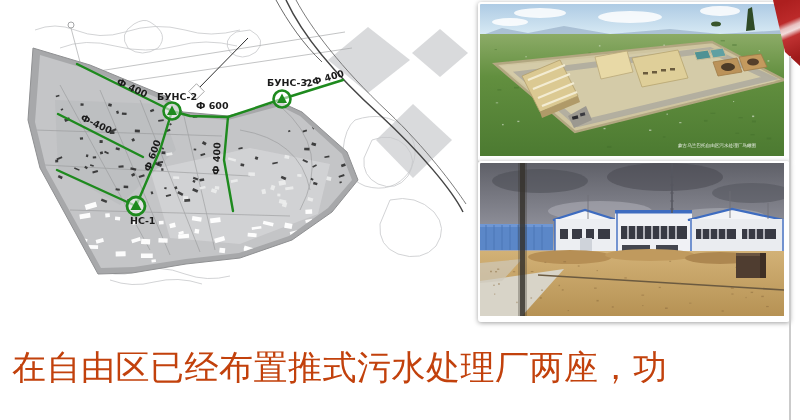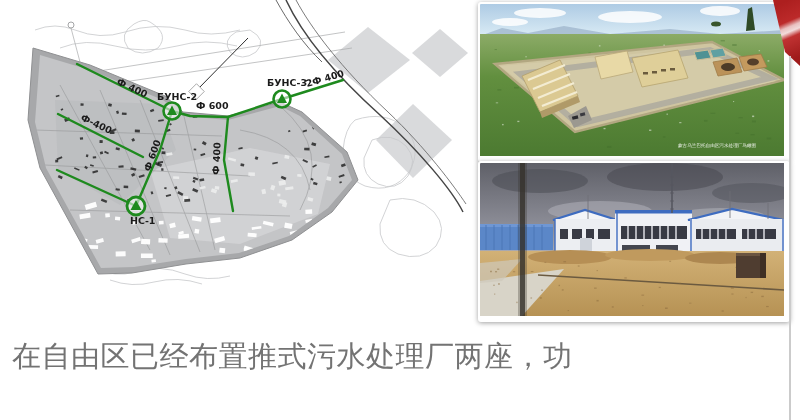--- a/index.html
+++ b/index.html
@@ -6,23 +6,23 @@
     font-family:"DejaVu Sans","Liberation Sans",sans-serif;}
   .slide{position:relative;width:800px;height:420px;background:#fff;}
   .map-figure{position:absolute;left:0;top:0;width:470px;height:345px;}
   .photo{position:absolute;width:308px;background:#fff;border:2px solid #fff;border-radius:3px;
     box-shadow:0 1px 5px rgba(0,0,0,.38);overflow:hidden;}
   .photo svg{display:block;}
   .photo-top{left:478px;top:2px;height:156px;}
   .photo-bottom{left:478px;top:161px;height:157px;}
   .ribbon{position:absolute;left:755px;top:0;width:45px;height:68px;}
   .slide-edge{position:absolute;left:789px;top:56px;width:2px;height:364px;background:#cbcbcb;}
-  .body-text{position:absolute;left:12px;top:337px;width:640px;
+  .body-text{position:absolute;left:12px;top:348px;width:640px;
     font-family:"Liberation Serif","DejaVu Serif",serif;
-    font-size:29px;line-height:39px;color:#737373;letter-spacing:.5px;white-space:nowrap;}
+    font-size:34px;line-height:39px;color:#c2410c;letter-spacing:.5px;white-space:nowrap;}
   .map-label{font:bold 9.5px "DejaVu Sans",sans-serif;fill:#1b1b1b;}
 </style>
 </head>
 <body>
 
 <div class="slide">
 
   <div class="map-figure">
     <svg width="470" height="345" viewBox="0 0 470 345">
       <defs>

